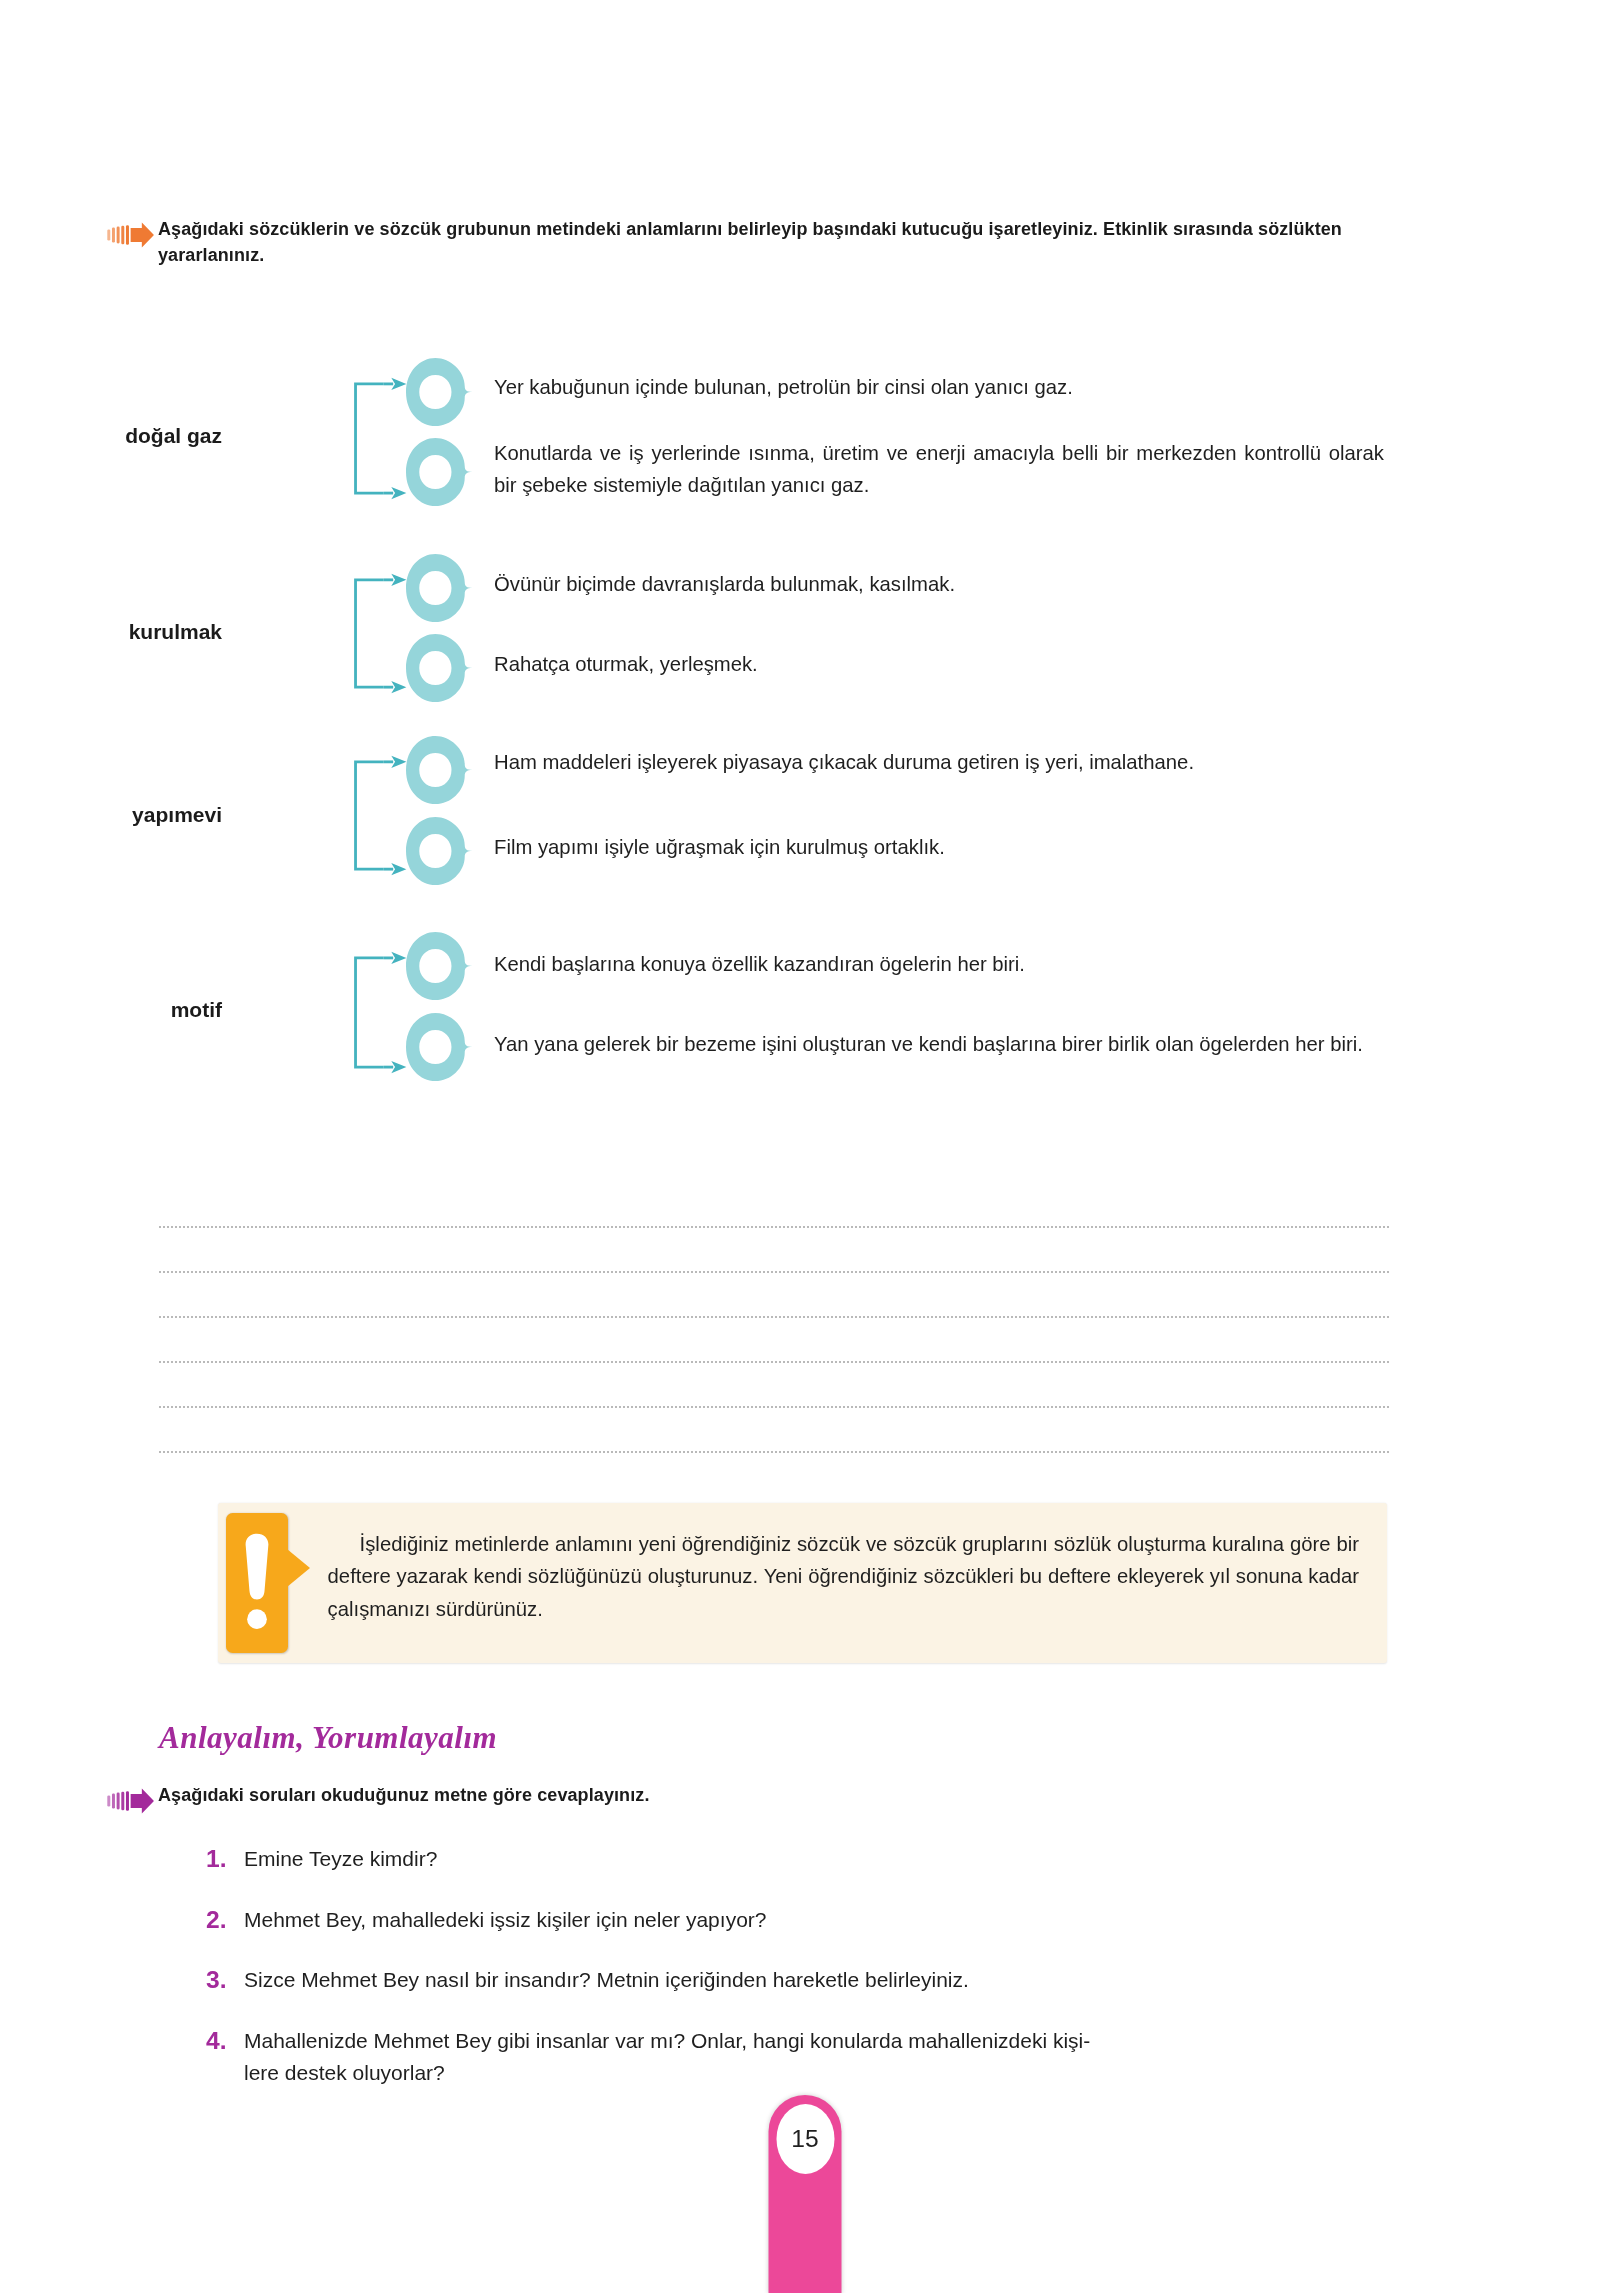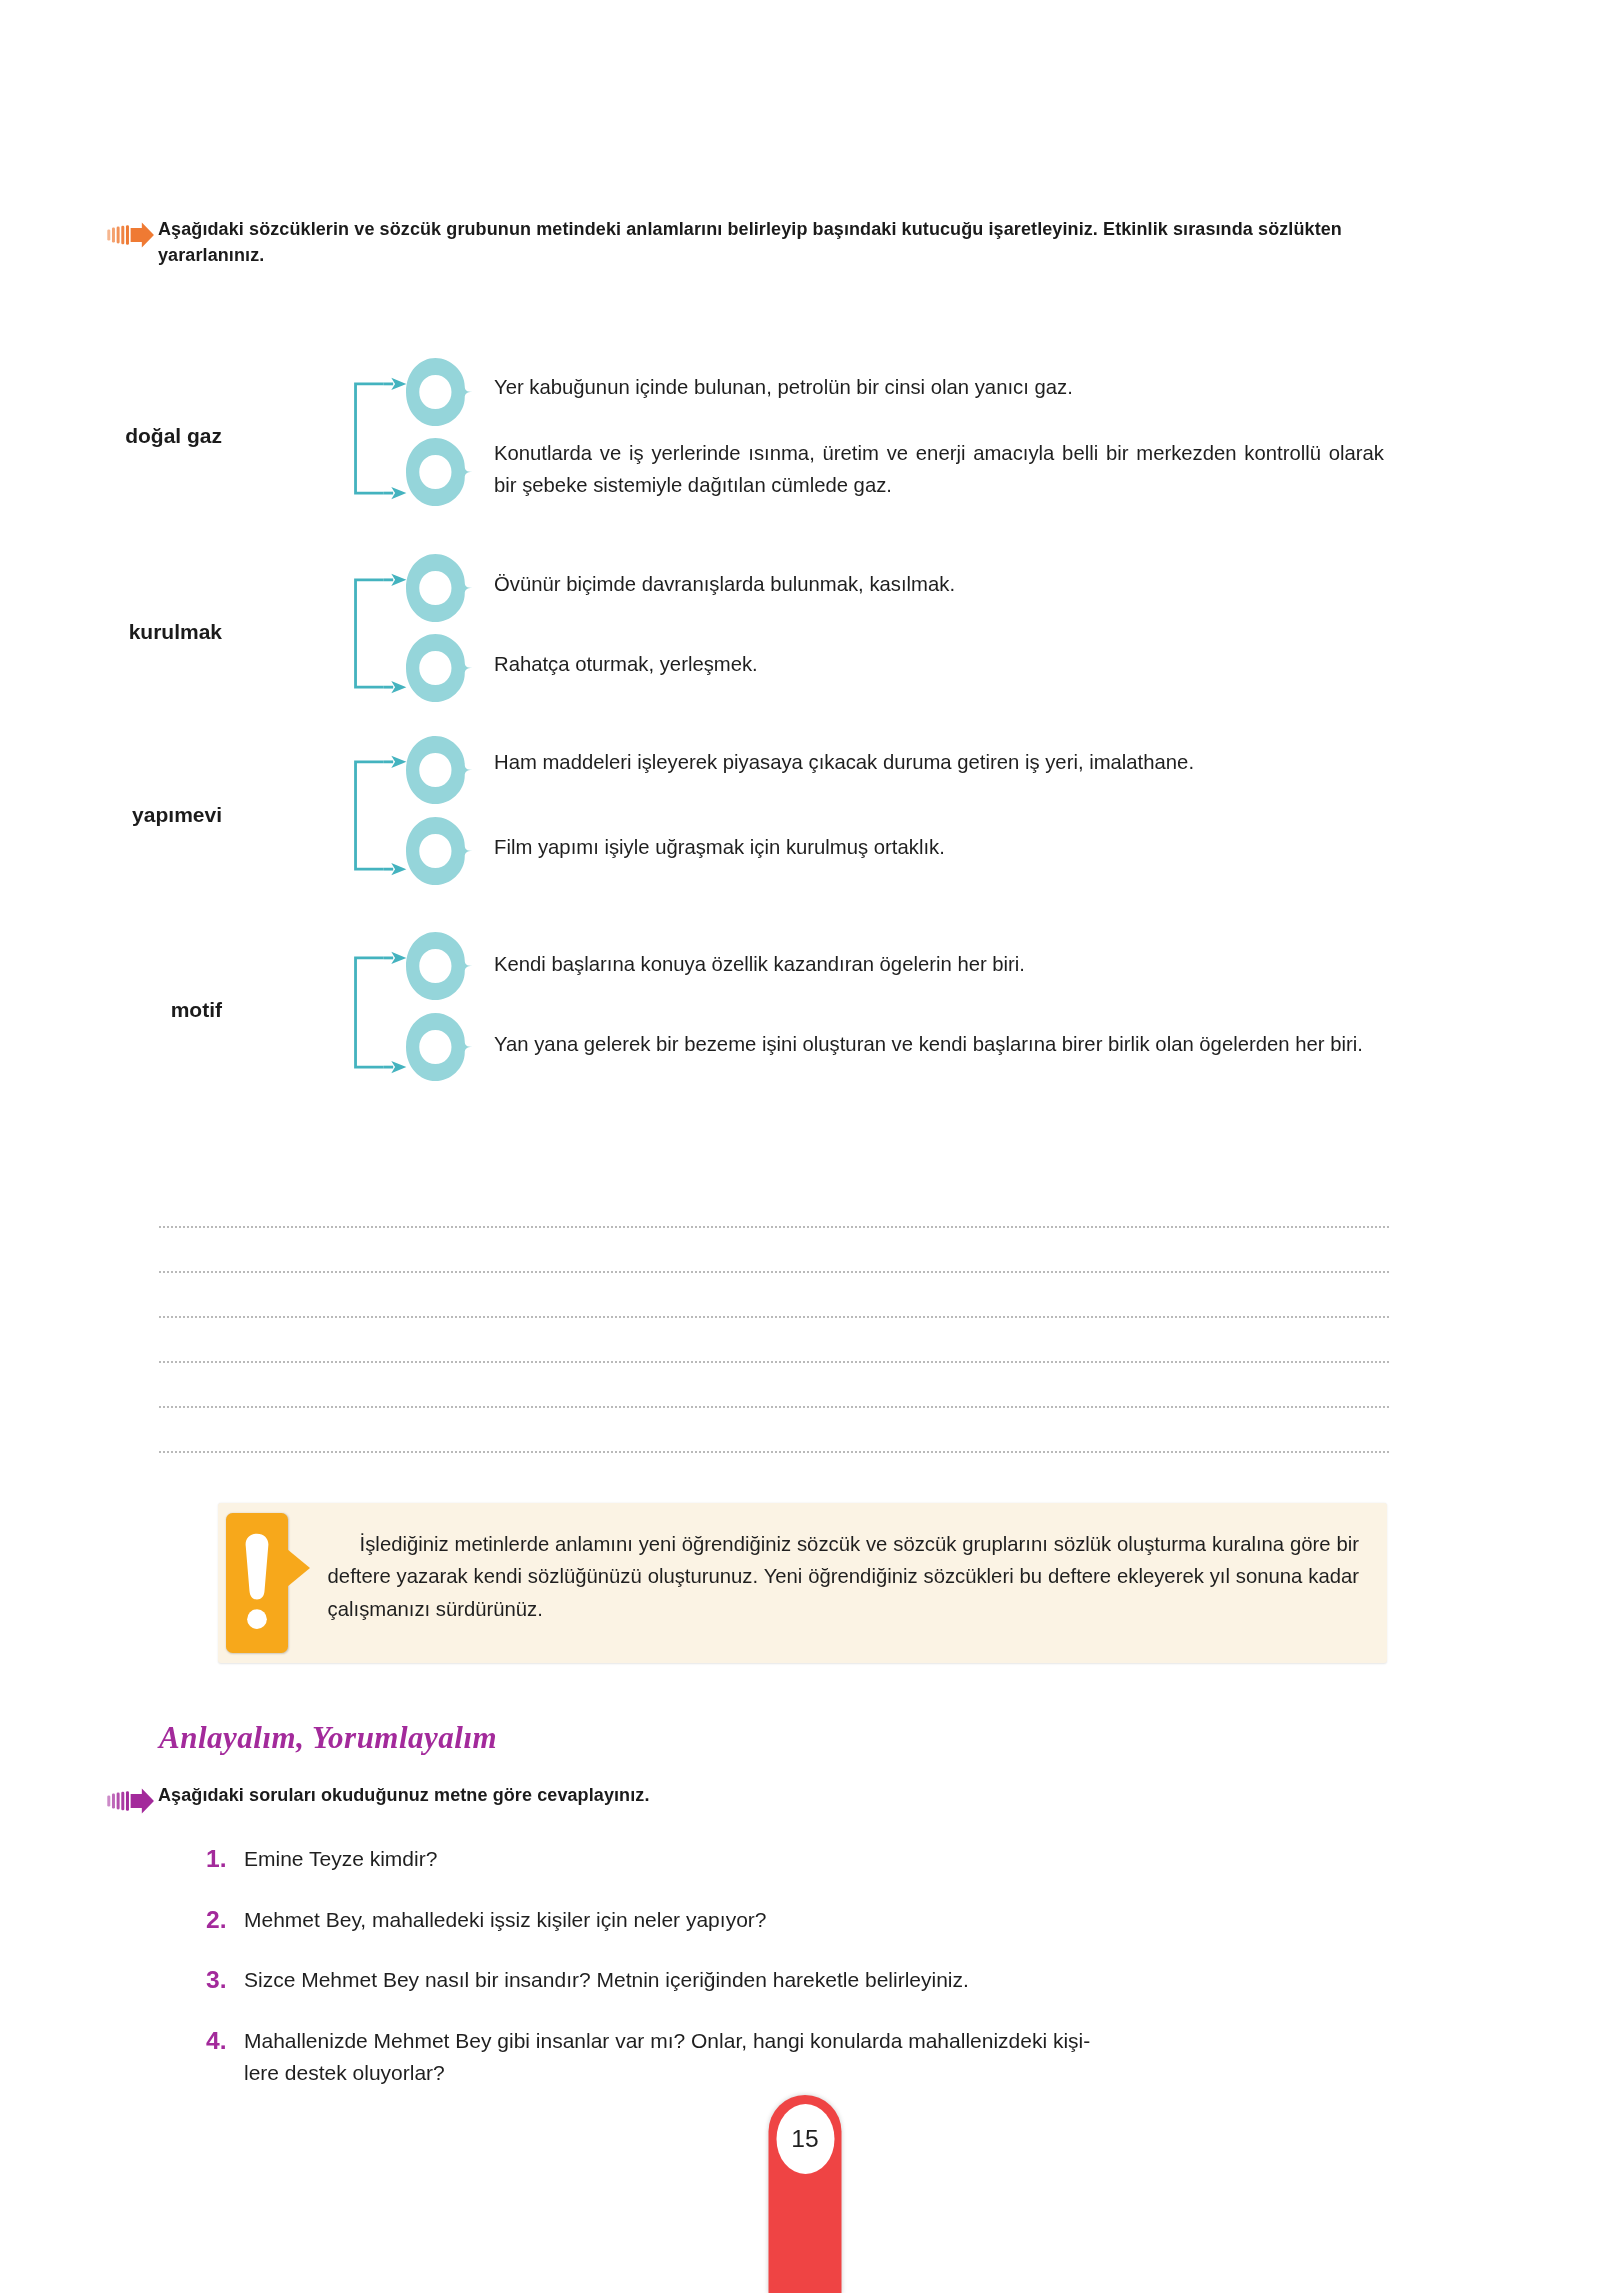--- a/index.html
+++ b/index.html
@@ -180,21 +180,21 @@
   .q-text .cont { display: block; padding-left: 0; }
 
   
   .page-badge {
     position: absolute;
     left: 50%;
     transform: translateX(-50%);
     bottom: 0;
     width: 73px;
     height: 199px;
-    background: #ef4444;
+    background: #ec4899;
     border-radius: 38px 38px 0 0;
     box-shadow: 0 0 5.7px rgba(0,0,0,.20);
   }
   .page-badge .disc {
     position: absolute;
     top: 8.5px;
     left: 50%;
     transform: translateX(-50%);
     width: 58px;
     height: 70px;
@@ -251,21 +251,21 @@
         </svg>
       </span>
       <div class="def-text" style="left:494px; top:371px; width:890px;">Yer kabuğunun içinde bulunan, petrolün bir cinsi olan yanıcı gaz.</div>
 
       <span class="ring" style="left:404px; top:436px;">
         <svg width="76" height="72" viewBox="0 0 80 76" aria-hidden="true">
           <path d="M33 2 C49 2 64 16 64 32 C64 36 66 38 72 38 C66 38 64 40 64 44 C64 60 49 74 33 74 C17 74 2 60 2 38 C2 16 17 2 33 2 Z
                    M33 20 C23 20 16 28 16 38 C16 48 23 56 33 56 C43 56 50 48 50 38 C50 28 43 20 33 20 Z" fill="#95d5da" fill-rule="evenodd"></path>
         </svg>
       </span>
-      <div class="def-text" style="left:494px; top:437px; width:890px;">Konutlarda ve iş yerlerinde ısınma, üretim ve enerji amacıyla belli bir merkezden kontrollü olarak bir şebeke sistemiyle dağıtılan cümlede gaz.</div>
+      <div class="def-text" style="left:494px; top:437px; width:890px;">Konutlarda ve iş yerlerinde ısınma, üretim ve enerji amacıyla belli bir merkezden kontrollü olarak bir şebeke sistemiyle dağıtılan yanıcı gaz.</div>
     </div>
 
     <div>
       <div class="vocab-word" style="left:52px; top:620px;">kurulmak</div>
 
       <span class="bracket" style="left:348px; top:573px;">
         <svg width="64" height="121" viewBox="0 0 68 128" aria-hidden="true">
           <path d="M38 7 H8 V121 H38" fill="none" stroke="#44b3bf" stroke-width="3"></path>
           <path d="M38 7 H48" fill="none" stroke="#44b3bf" stroke-width="3"></path>
           <path d="M38 121 H48" fill="none" stroke="#44b3bf" stroke-width="3"></path>

